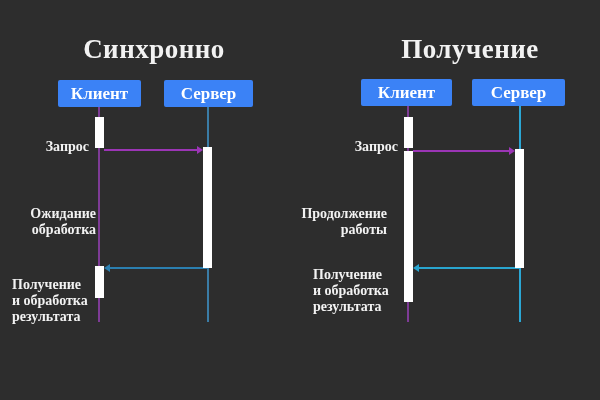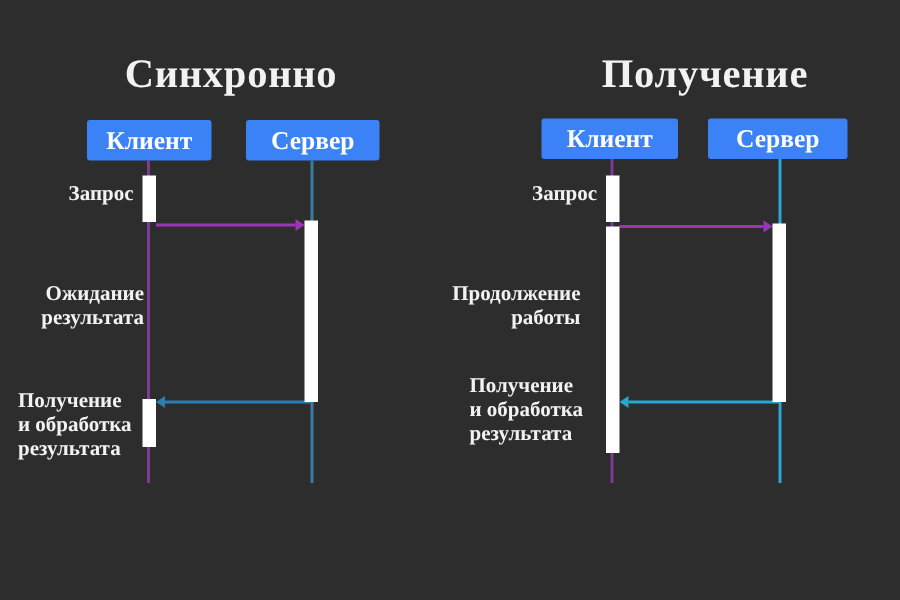--- a/index.html
+++ b/index.html
@@ -44,21 +44,21 @@
   .arrow.to-left::before{
     content:"";position:absolute;left:-6px;top:-3px;
     border:4px solid transparent;border-left:0;border-right:6px solid currentColor;
   }
   .a1req{left:104px;top:149px;width:93px;color:#9b35b5;}
   .a1resp{left:110px;top:267px;width:97px;color:#2b7fb0;}
   .a2req{left:413px;top:150px;width:96px;color:#9b35b5;}
   .a2resp{left:419px;top:267px;width:100px;color:#29a5cf;}
   .label{
     position:absolute;color:#f2f2f2;font-size:14px;font-weight:bold;
-    line-height:16px;white-space:pre-line;
+    line-height:16px;white-space:pre-line;margin-top:17px;
   }
   .lbl-right{text-align:right;}
   .lbl-left{text-align:left;}
   .lbl-req1{left:10px;top:122px;width:79px;}
   .lbl-mid1{left:6px;top:189px;width:90px;}
   .lbl-res1{left:12px;top:260px;width:110px;}
   .lbl-req2{left:318px;top:122px;width:80px;}
   .lbl-mid2{left:292px;top:189px;width:95px;}
   .lbl-res2{left:313px;top:250px;width:110px;}
 </style>
@@ -78,21 +78,21 @@
 
     <div class="arrow to-right a1req"></div>
     <div class="arrow to-left a1resp"></div>
 
     <div class="bar b1a"></div>
     <div class="bar b1s"></div>
     <div class="bar b1b"></div>
 
     <div class="label lbl-right lbl-req1">Запрос</div>
     <div class="label lbl-right lbl-mid1">Ожидание
-результата</div>
+обработка</div>
     <div class="label lbl-left lbl-res1">Получение
 и обработка
 результата</div>
   </section>
 
   <section>
     <h1 class="title t2">Получение</h1>
 
     <div class="actor client-box c2">Клиент</div>
     <div class="actor server-box s2">Сервер</div>

